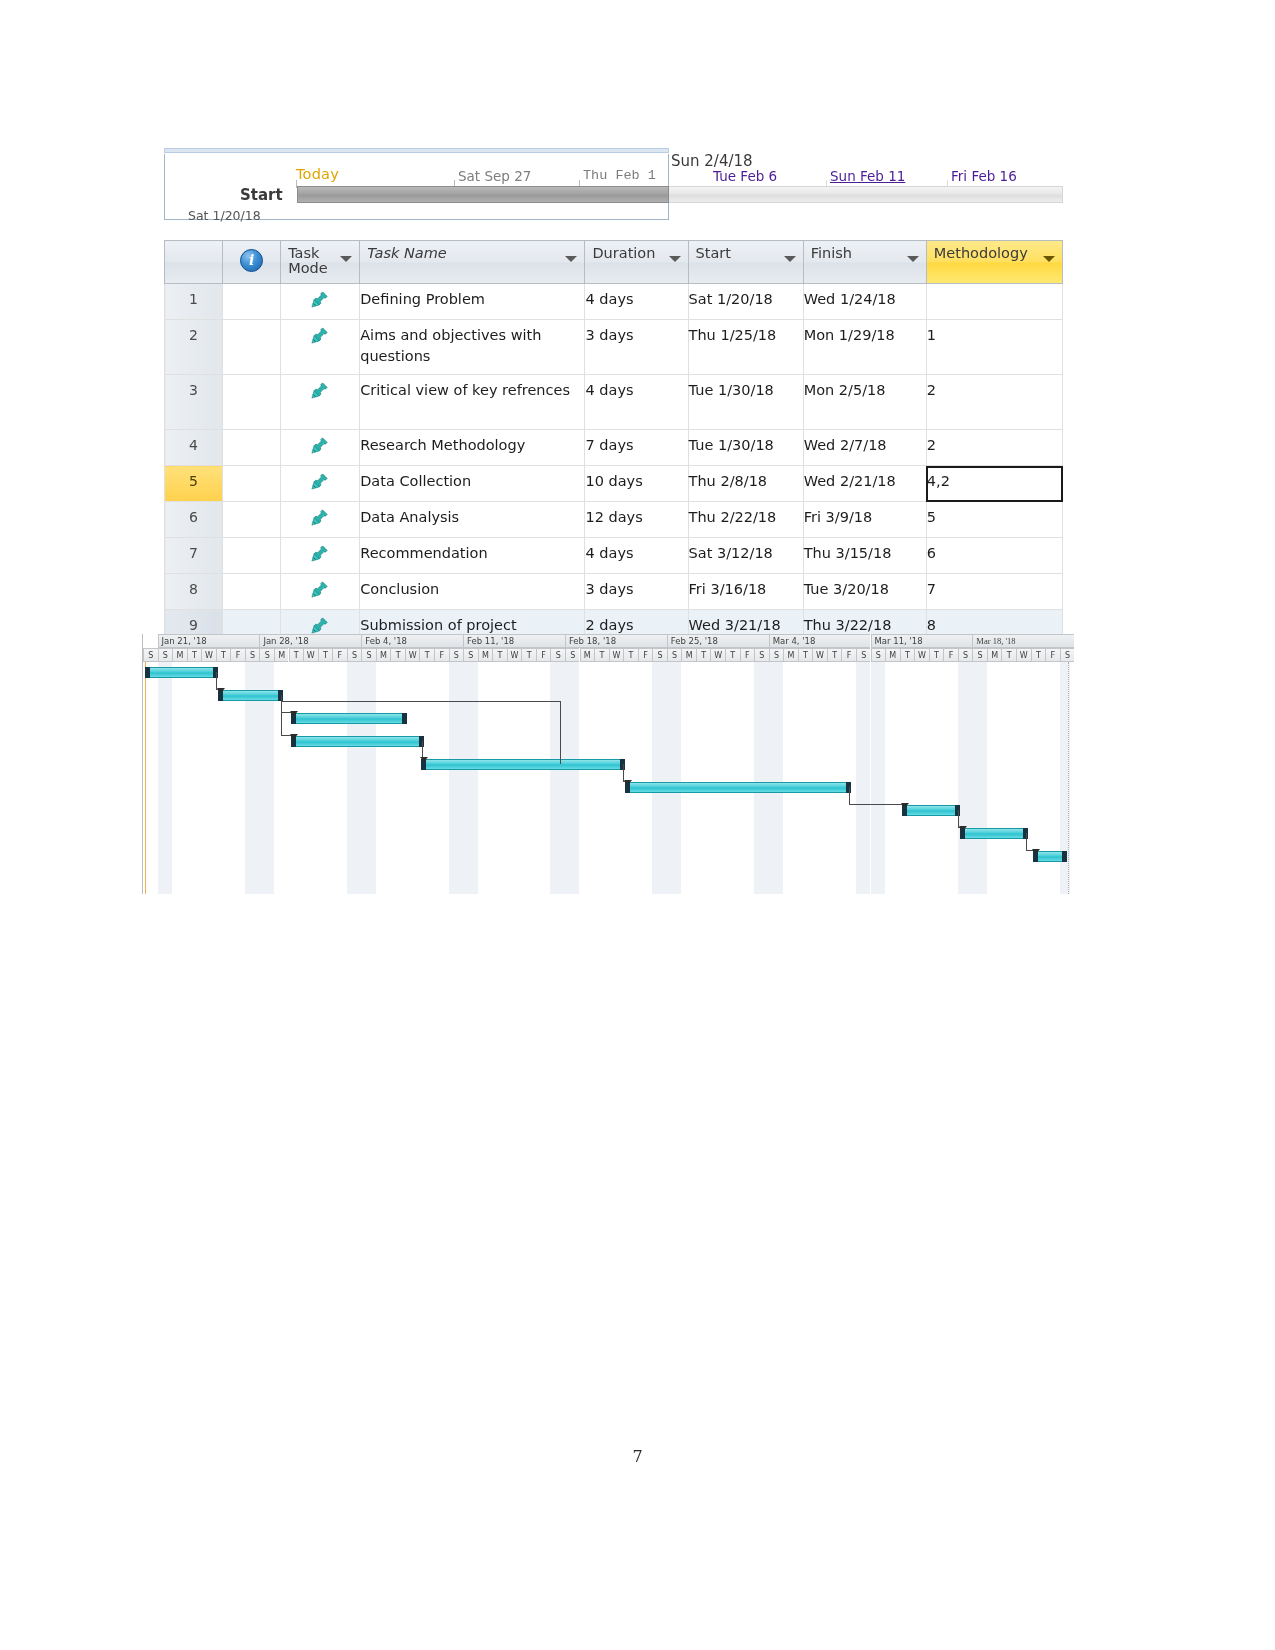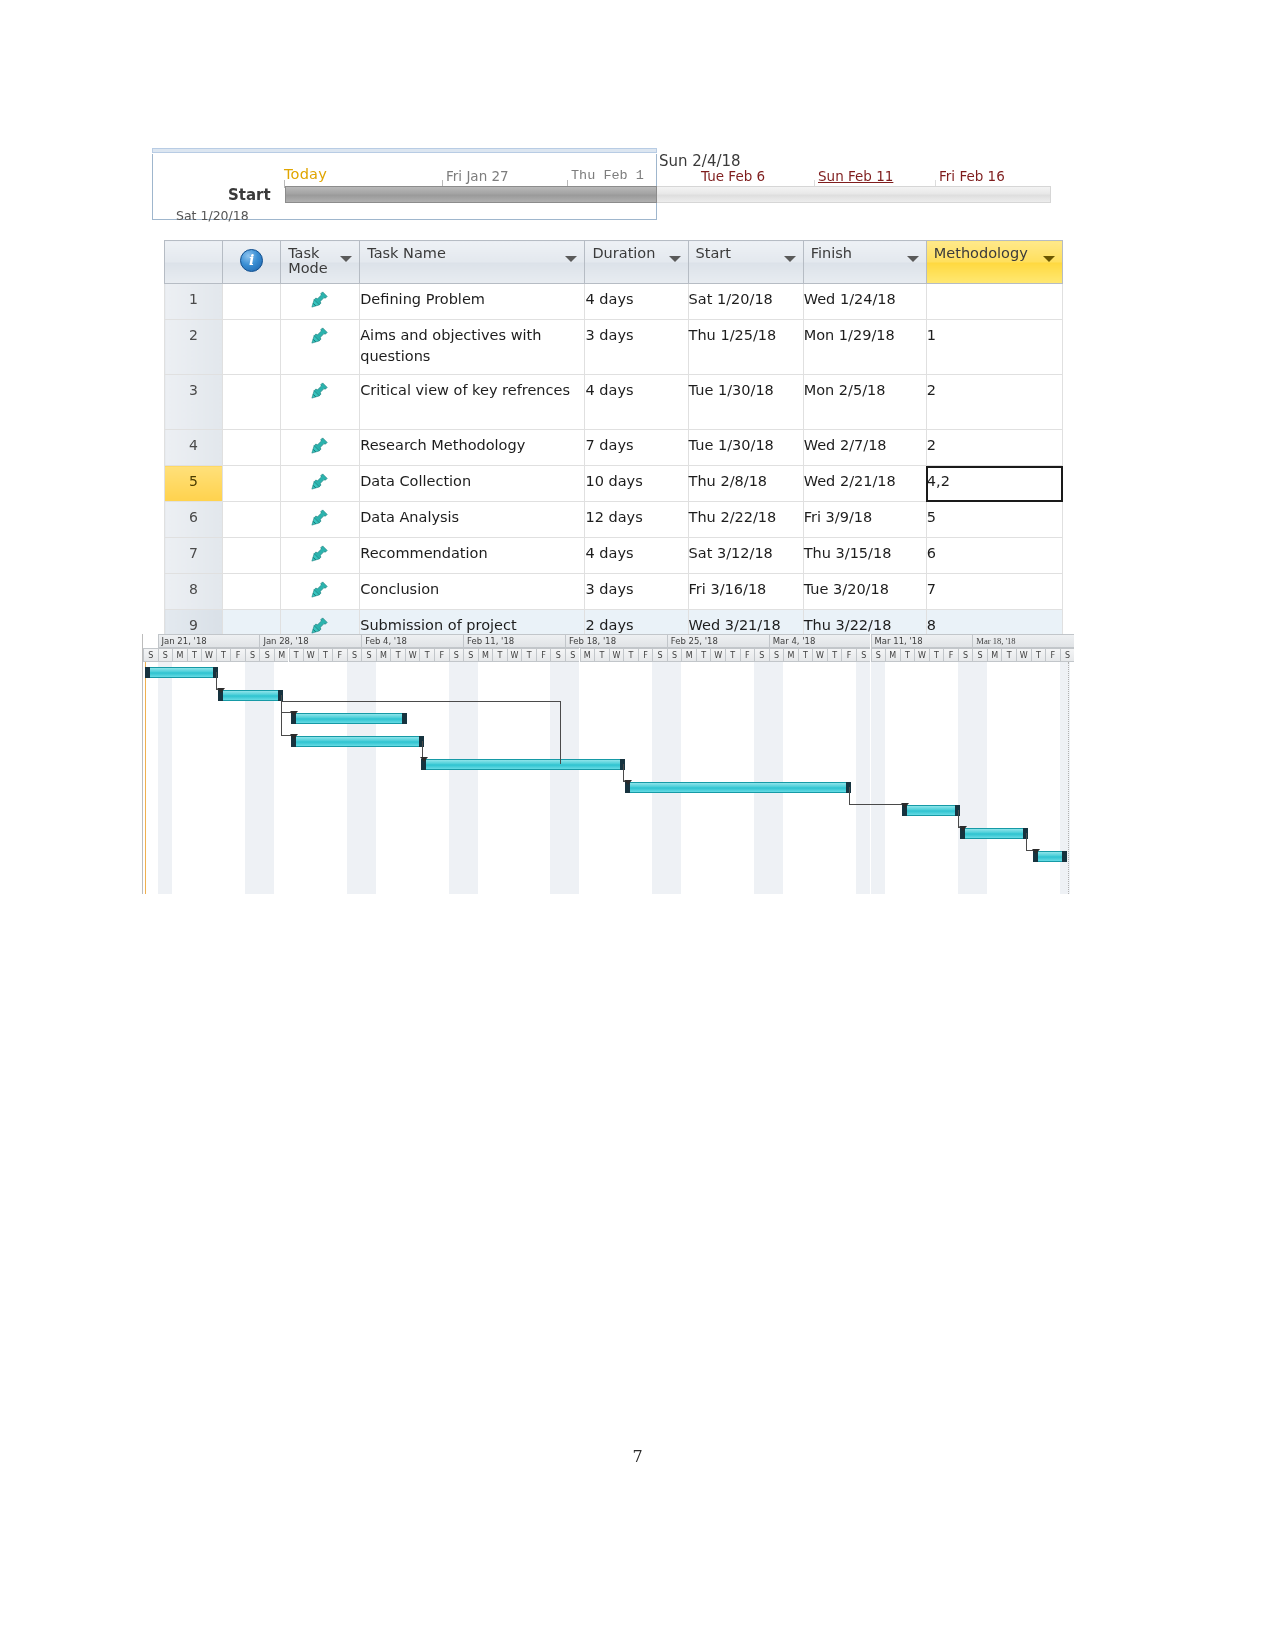--- a/index.html
+++ b/index.html
@@ -6,29 +6,29 @@
   body{
     width:1275px;height:1650px;
     background:#ffffff;
     font-family:"DejaVu Sans","Liberation Sans",sans-serif;
     position:relative;
     overflow:hidden;
   }
 
   
   #timeline-panel{
-    position:absolute;left:152px;top:148px;width:899px;height:72px;
+    position:absolute;left:164px;top:148px;width:899px;height:72px;
   }
   .tl-topline{position:absolute;left:0;top:0;width:505px;height:5px;background:#dce6f1;border:1px solid #b8cce4;box-sizing:border-box;}
   .tl-topline2{position:absolute;left:0;top:5px;width:505px;height:2px;background:#ffffff;}
   .tl-box{position:absolute;left:0;top:6px;width:505px;height:66px;border:1px solid #9fb6cd;border-top:none;box-sizing:border-box;background:#fff;}
   .tl-todaylabel{position:absolute;left:132px;top:18px;font-size:14.5px;color:#e0a500;letter-spacing:.2px;}
   .tl-tick{position:absolute;width:1px;background:#b9b9b9;}
   .tl-datelabel{position:absolute;font-size:13.5px;color:#7d7d7d;white-space:nowrap;}
-  .tl-datelabel.dim{color:#7f1d1d;}
+  .tl-datelabel.dim{color:#4c1d95;}
   .tl-startlabel{position:absolute;left:76px;top:38px;font-size:15px;color:#3a3a3a;font-weight:bold;}
   .tl-startdate{position:absolute;left:24px;top:60px;font-size:12.5px;color:#555;}
   .tl-bar-dark{position:absolute;left:133px;top:38px;width:372px;height:17px;
     background:linear-gradient(to bottom,#b9b9b9 0%,#a3a3a3 45%,#9a9a9a 55%,#b0b0b0 100%);
     border:1px solid #8c8c8c;box-sizing:border-box;}
   .tl-bar-light{position:absolute;left:505px;top:38px;width:394px;height:17px;
     background:linear-gradient(to bottom,#f3f3f3 0%,#e8e8e8 45%,#dedede 55%,#ededed 100%);
     border:1px solid #d6d6d6;border-left:none;box-sizing:border-box;}
   .tl-sundate{position:absolute;left:507px;top:4px;font-size:15px;color:#3a3a3a;white-space:nowrap;}
 
@@ -45,21 +45,21 @@
     height:42px;position:relative;border-color:#b6bcc4;
   }
   .hdr-inner{padding:5px 6px 0 7px;line-height:1.05;}
   .hdr-arrow{position:absolute;right:7px;top:15px;width:0;height:0;
     border-left:6px solid transparent;border-right:6px solid transparent;border-top:6px solid #5a5a5a;}
   th.col-pred{background:linear-gradient(to bottom,#ffe98a 0%,#ffdf5c 50%,#ffd940 51%,#ffe873 100%)!important;color:#4a3c00;}
   th.col-pred .hdr-arrow{border-top-color:#6b5600;}
   th.col-num{width:57px;}
   th.col-info{width:57px;}
   th.col-mode{width:78px;}
-  th.col-name{width:224px;}
+  th.col-name{width:224px;font-style:italic;}
   th.col-dur{width:102px;}
   th.col-start{width:114px;}
   th.col-finish{width:122px;}
   th.col-pred{width:135px;}
 
   .info-circle{display:block;margin:8px auto 0;width:21px;height:21px;border-radius:50%;
     background:radial-gradient(circle at 35% 28%,#8fc4ef 0%,#3a8fd4 45%,#1a5fa8 100%);
     border:1px solid #13508f;color:#fff;font-size:14px;font-style:italic;font-weight:bold;
     line-height:20px;text-align:center;font-family:"DejaVu Serif","Liberation Serif",serif;}
 
@@ -118,21 +118,21 @@
 <body>
 
 <div id="timeline-panel">
   <div class="tl-topline"></div>
   <div class="tl-topline2"></div>
   <div class="tl-box"></div>
 
   <div class="tl-todaylabel">Today</div>
   <div class="tl-tick" style="left:132px;top:32px;height:8px;"></div>
 
-  <div class="tl-datelabel" style="left:294px;top:20px;">Fri Jan 27</div>
+  <div class="tl-datelabel" style="left:294px;top:20px;">Sat Sep 27</div>
   <div class="tl-tick" style="left:290px;top:32px;height:8px;"></div>
 
   <div class="tl-datelabel" style="left:419px;top:20px;font-family:Liberation Mono, monospace;">Thu Feb 1</div>
   <div class="tl-tick" style="left:415px;top:32px;height:8px;"></div>
 
   <div class="tl-datelabel dim" style="left:549px;top:20px;">Tue Feb 6</div>
   <div class="tl-datelabel dim" style="left:666px;top:20px;text-decoration:underline;">Sun Feb 11</div>
   <div class="tl-tick" style="left:662px;top:32px;height:8px;background:#dcdcdc;"></div>
   <div class="tl-datelabel dim" style="left:787px;top:20px;">Fri Feb 16</div>
   <div class="tl-tick" style="left:783px;top:32px;height:8px;background:#dcdcdc;"></div>

